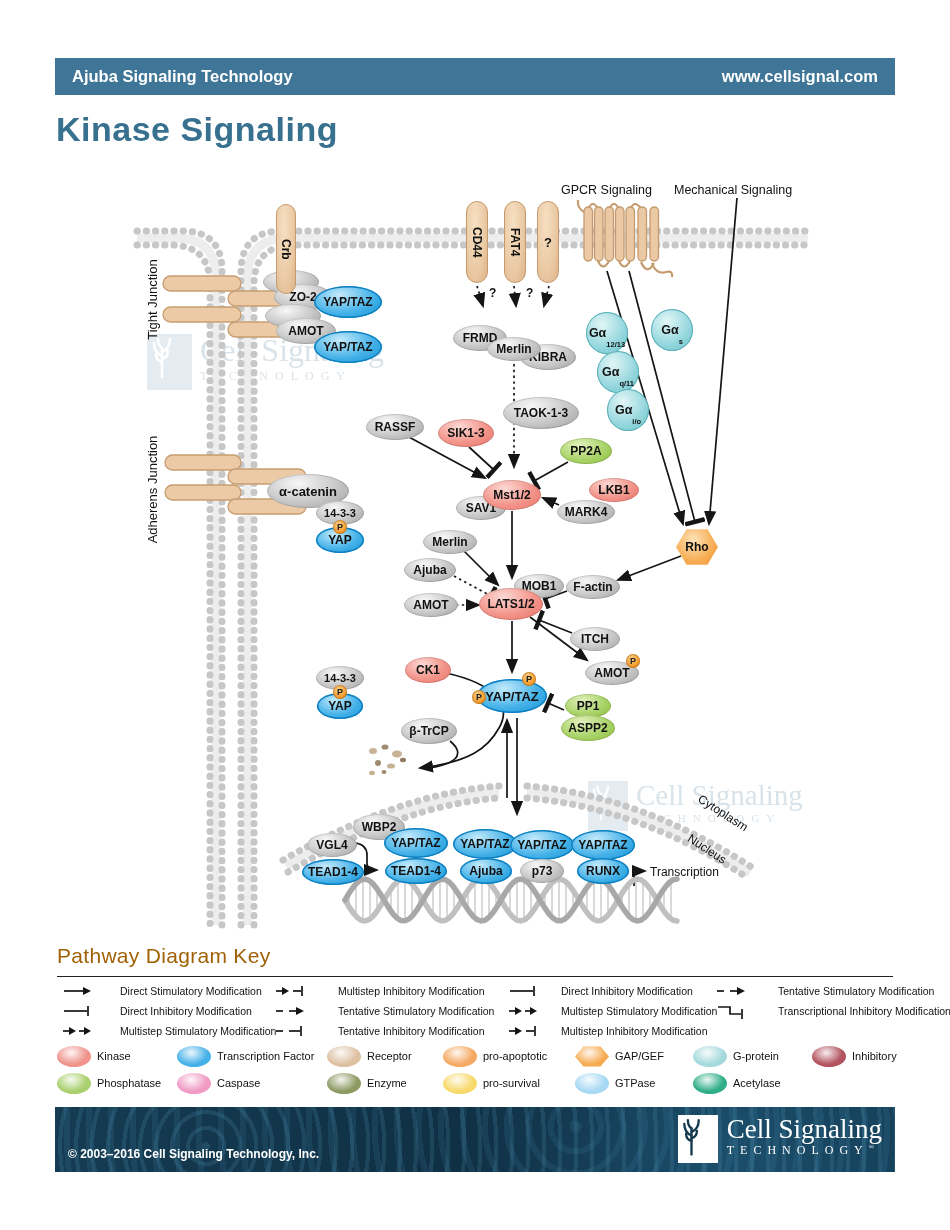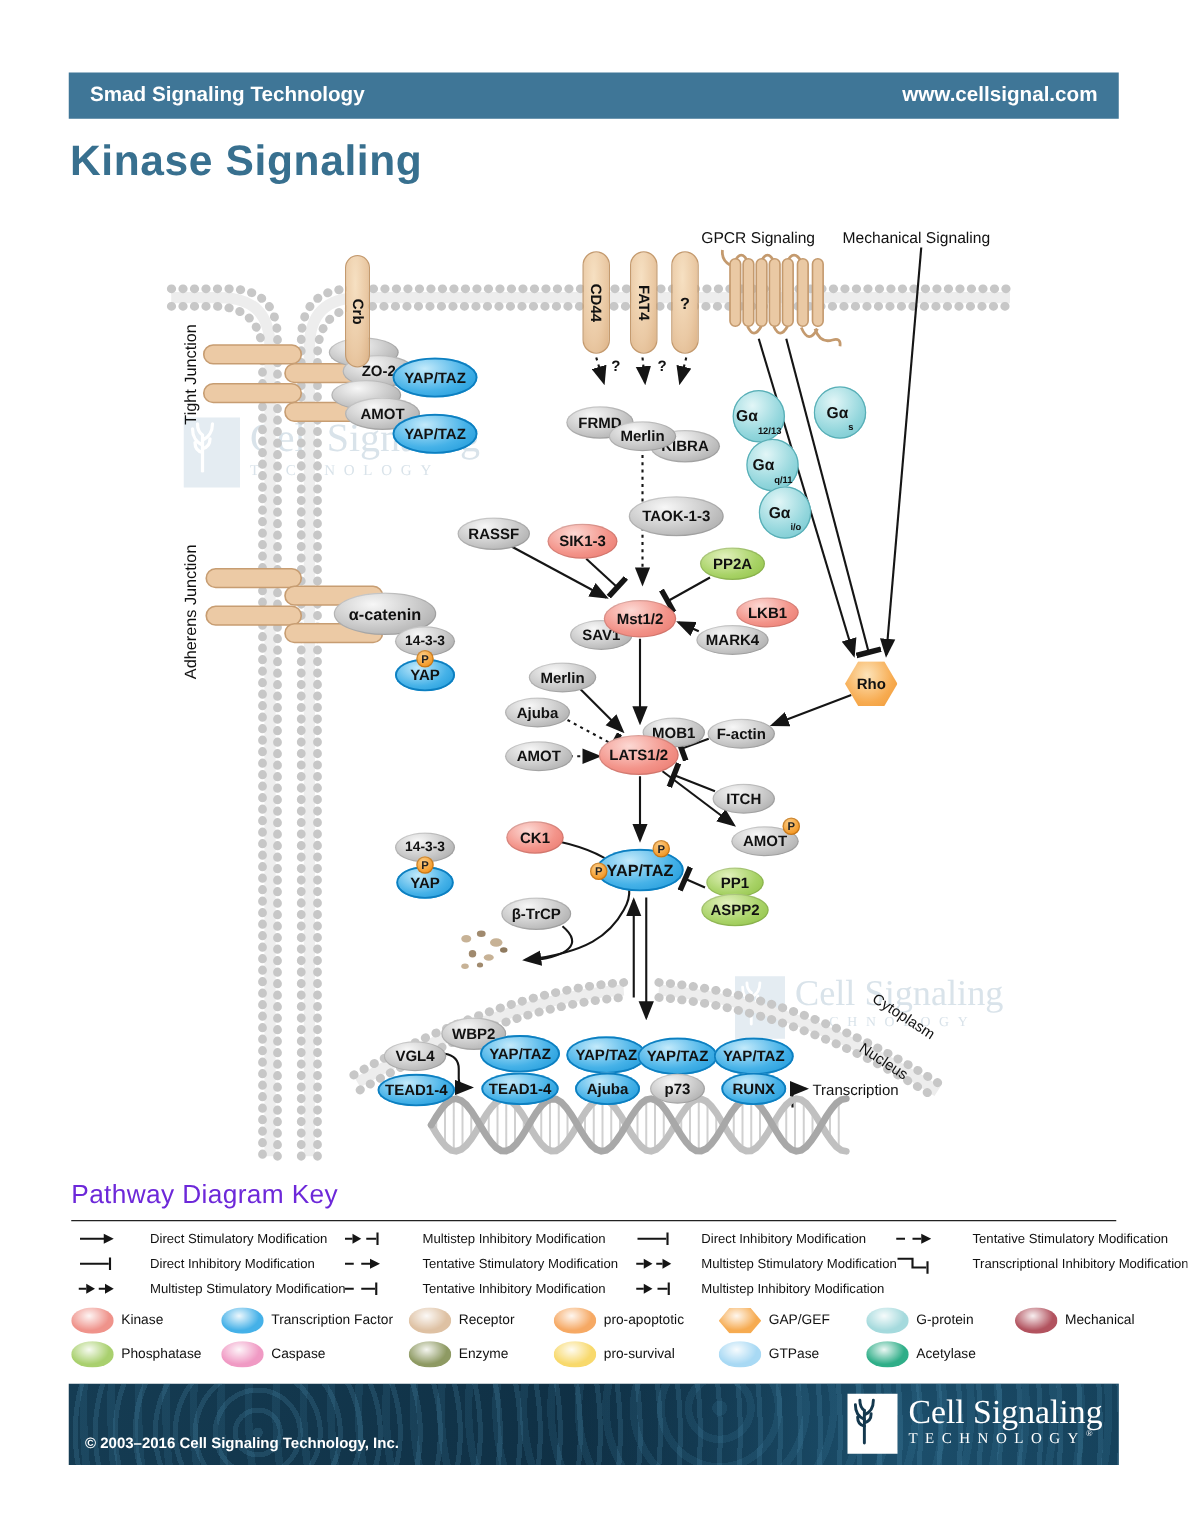--- a/index.html
+++ b/index.html
@@ -33,21 +33,21 @@
          font-size:12.5px;font-weight:bold;color:#111;}
   .gprot sub{font-size:7.5px;font-weight:bold;transform:translateY(2px);margin-top:18px;}
   .receptor{position:absolute;background:radial-gradient(ellipse at 40% 25%,#f6e0c2,#eac9a4 60%,#ddb387);
             border:1.4px solid #c49a6e;border-radius:11px;display:flex;align-items:center;justify-content:center;}
   .receptor .vlab{writing-mode:vertical-rl;text-orientation:mixed;font-size:12px;font-weight:bold;color:#111;}
   .receptor .hlab{font-size:13px;font-weight:bold;color:#111;}
   .rotlab{position:absolute;font-size:13px;color:#111;text-align:center;}
   .dlab{position:absolute;font-size:12.5px;color:#111;white-space:nowrap;}
   .qmark{position:absolute;font-size:12px;color:#111;font-weight:bold;}
   
-  #key-title{position:absolute;left:57px;top:944px;font-size:21px;color:#6d28d9;letter-spacing:.3px;}
+  #key-title{position:absolute;left:57px;top:944px;font-size:21px;color:#a16207;letter-spacing:.3px;}
   #key-line{position:absolute;left:57px;top:976px;width:836px;border-top:1.5px solid #222;}
   .key-item{position:absolute;height:14px;display:flex;align-items:center;}
   .key-label{position:absolute;font-size:10.5px;color:#111;white-space:nowrap;padding-left:24px;}
   .shape-label{position:absolute;font-size:11px;color:#111;white-space:nowrap;}
   .swatch{position:absolute;width:34px;height:21px;border-radius:50%;}
   .swatch.hexs{border-radius:0;clip-path:polygon(25% 2%,75% 2%,100% 50%,75% 98%,25% 98%,0 50%);}
   
   #footer{position:absolute;left:55px;top:1107px;width:840px;height:65px;overflow:hidden;
           background:
             repeating-radial-gradient(circle at 18% 60%, rgba(90,160,195,.18) 0 4px, rgba(0,0,0,0) 4px 16px),
@@ -63,21 +63,21 @@
   .beadmid{fill:none;stroke:#ededed;stroke-width:9;}
   .beads{fill:none;stroke:#c7c7c7;stroke-width:7;stroke-linecap:round;stroke-dasharray:.4 8.8;}
   .wire{fill:none;stroke:#151515;stroke-width:1.7;}
   .wire.dot{stroke-dasharray:2.4 3.4;}
   .tanbar{fill:#eccaa5;stroke:#c79d72;stroke-width:1.3;}
 </style>
 </head>
 <body>
 
 <div id="topbar">
-  <span>Smad Signaling Technology</span>
+  <span>Ajuba Signaling Technology</span>
   <span>www.cellsignal.com</span>
 </div>
 <div id="page-title">Kinase Signaling</div>
 
 <div class="wm" style="left:147px;top:334px;">
   <div class="box" style="width:45px;height:56px;">
     <svg width="30" height="44" viewBox="0 0 30 44">
         <g stroke="#fff" stroke-width="2.6" fill="none" stroke-linecap="round">
       <path d="M15 43 V14"></path>
           <path d="M15 22 C10 20 7 15 7 9"></path>
@@ -429,21 +429,21 @@
     <div class="shape-label" style="left: 217px; top: 1050px;">Transcription Factor</div>
     <div class="swatch" style="left: 327px; top: 1046px; background: radial-gradient(at 42% 32%, rgba(255, 255, 255, 0.9), rgba(255, 255, 255, 0) 58%), rgb(222, 193, 163);"></div>
     <div class="shape-label" style="left: 367px; top: 1050px;">Receptor</div>
     <div class="swatch" style="left: 443px; top: 1046px; background: radial-gradient(at 42% 32%, rgba(255, 255, 255, 0.9), rgba(255, 255, 255, 0) 58%), rgb(246, 169, 100);"></div>
     <div class="shape-label" style="left: 483px; top: 1050px;">pro-apoptotic</div>
     <div class="swatch hexs" style="left: 575px; top: 1046px; background: radial-gradient(at 42% 32%, rgba(255, 255, 255, 0.9), rgba(255, 255, 255, 0) 58%), rgb(246, 171, 81);"></div>
     <div class="shape-label" style="left: 615px; top: 1050px;">GAP/GEF</div>
     <div class="swatch" style="left: 693px; top: 1046px; background: radial-gradient(at 42% 32%, rgba(255, 255, 255, 0.9), rgba(255, 255, 255, 0) 58%), rgb(165, 218, 221);"></div>
     <div class="shape-label" style="left: 733px; top: 1050px;">G-protein</div>
     <div class="swatch" style="left: 812px; top: 1046px; background: radial-gradient(at 42% 32%, rgba(255, 255, 255, 0.9), rgba(255, 255, 255, 0) 58%), rgb(178, 83, 95);"></div>
-    <div class="shape-label" style="left: 852px; top: 1050px;">Mechanical</div>
+    <div class="shape-label" style="left: 852px; top: 1050px;">Inhibitory</div>
     <div class="swatch" style="left: 57px; top: 1073px; background: radial-gradient(at 42% 32%, rgba(255, 255, 255, 0.9), rgba(255, 255, 255, 0) 58%), rgb(169, 208, 110);"></div>
     <div class="shape-label" style="left: 97px; top: 1077px;">Phosphatase</div>
     <div class="swatch" style="left: 177px; top: 1073px; background: radial-gradient(at 42% 32%, rgba(255, 255, 255, 0.9), rgba(255, 255, 255, 0) 58%), rgb(240, 154, 196);"></div>
     <div class="shape-label" style="left: 217px; top: 1077px;">Caspase</div>
     <div class="swatch" style="left: 327px; top: 1073px; background: radial-gradient(at 42% 32%, rgba(255, 255, 255, 0.9), rgba(255, 255, 255, 0) 58%), rgb(142, 154, 99);"></div>
     <div class="shape-label" style="left: 367px; top: 1077px;">Enzyme</div>
     <div class="swatch" style="left: 443px; top: 1073px; background: radial-gradient(at 42% 32%, rgba(255, 255, 255, 0.9), rgba(255, 255, 255, 0) 58%), rgb(248, 217, 108);"></div>
     <div class="shape-label" style="left: 483px; top: 1077px;">pro-survival</div>
     <div class="swatch" style="left: 575px; top: 1073px; background: radial-gradient(at 42% 32%, rgba(255, 255, 255, 0.9), rgba(255, 255, 255, 0) 58%), rgb(168, 217, 244);"></div>
     <div class="shape-label" style="left: 615px; top: 1077px;">GTPase</div>

